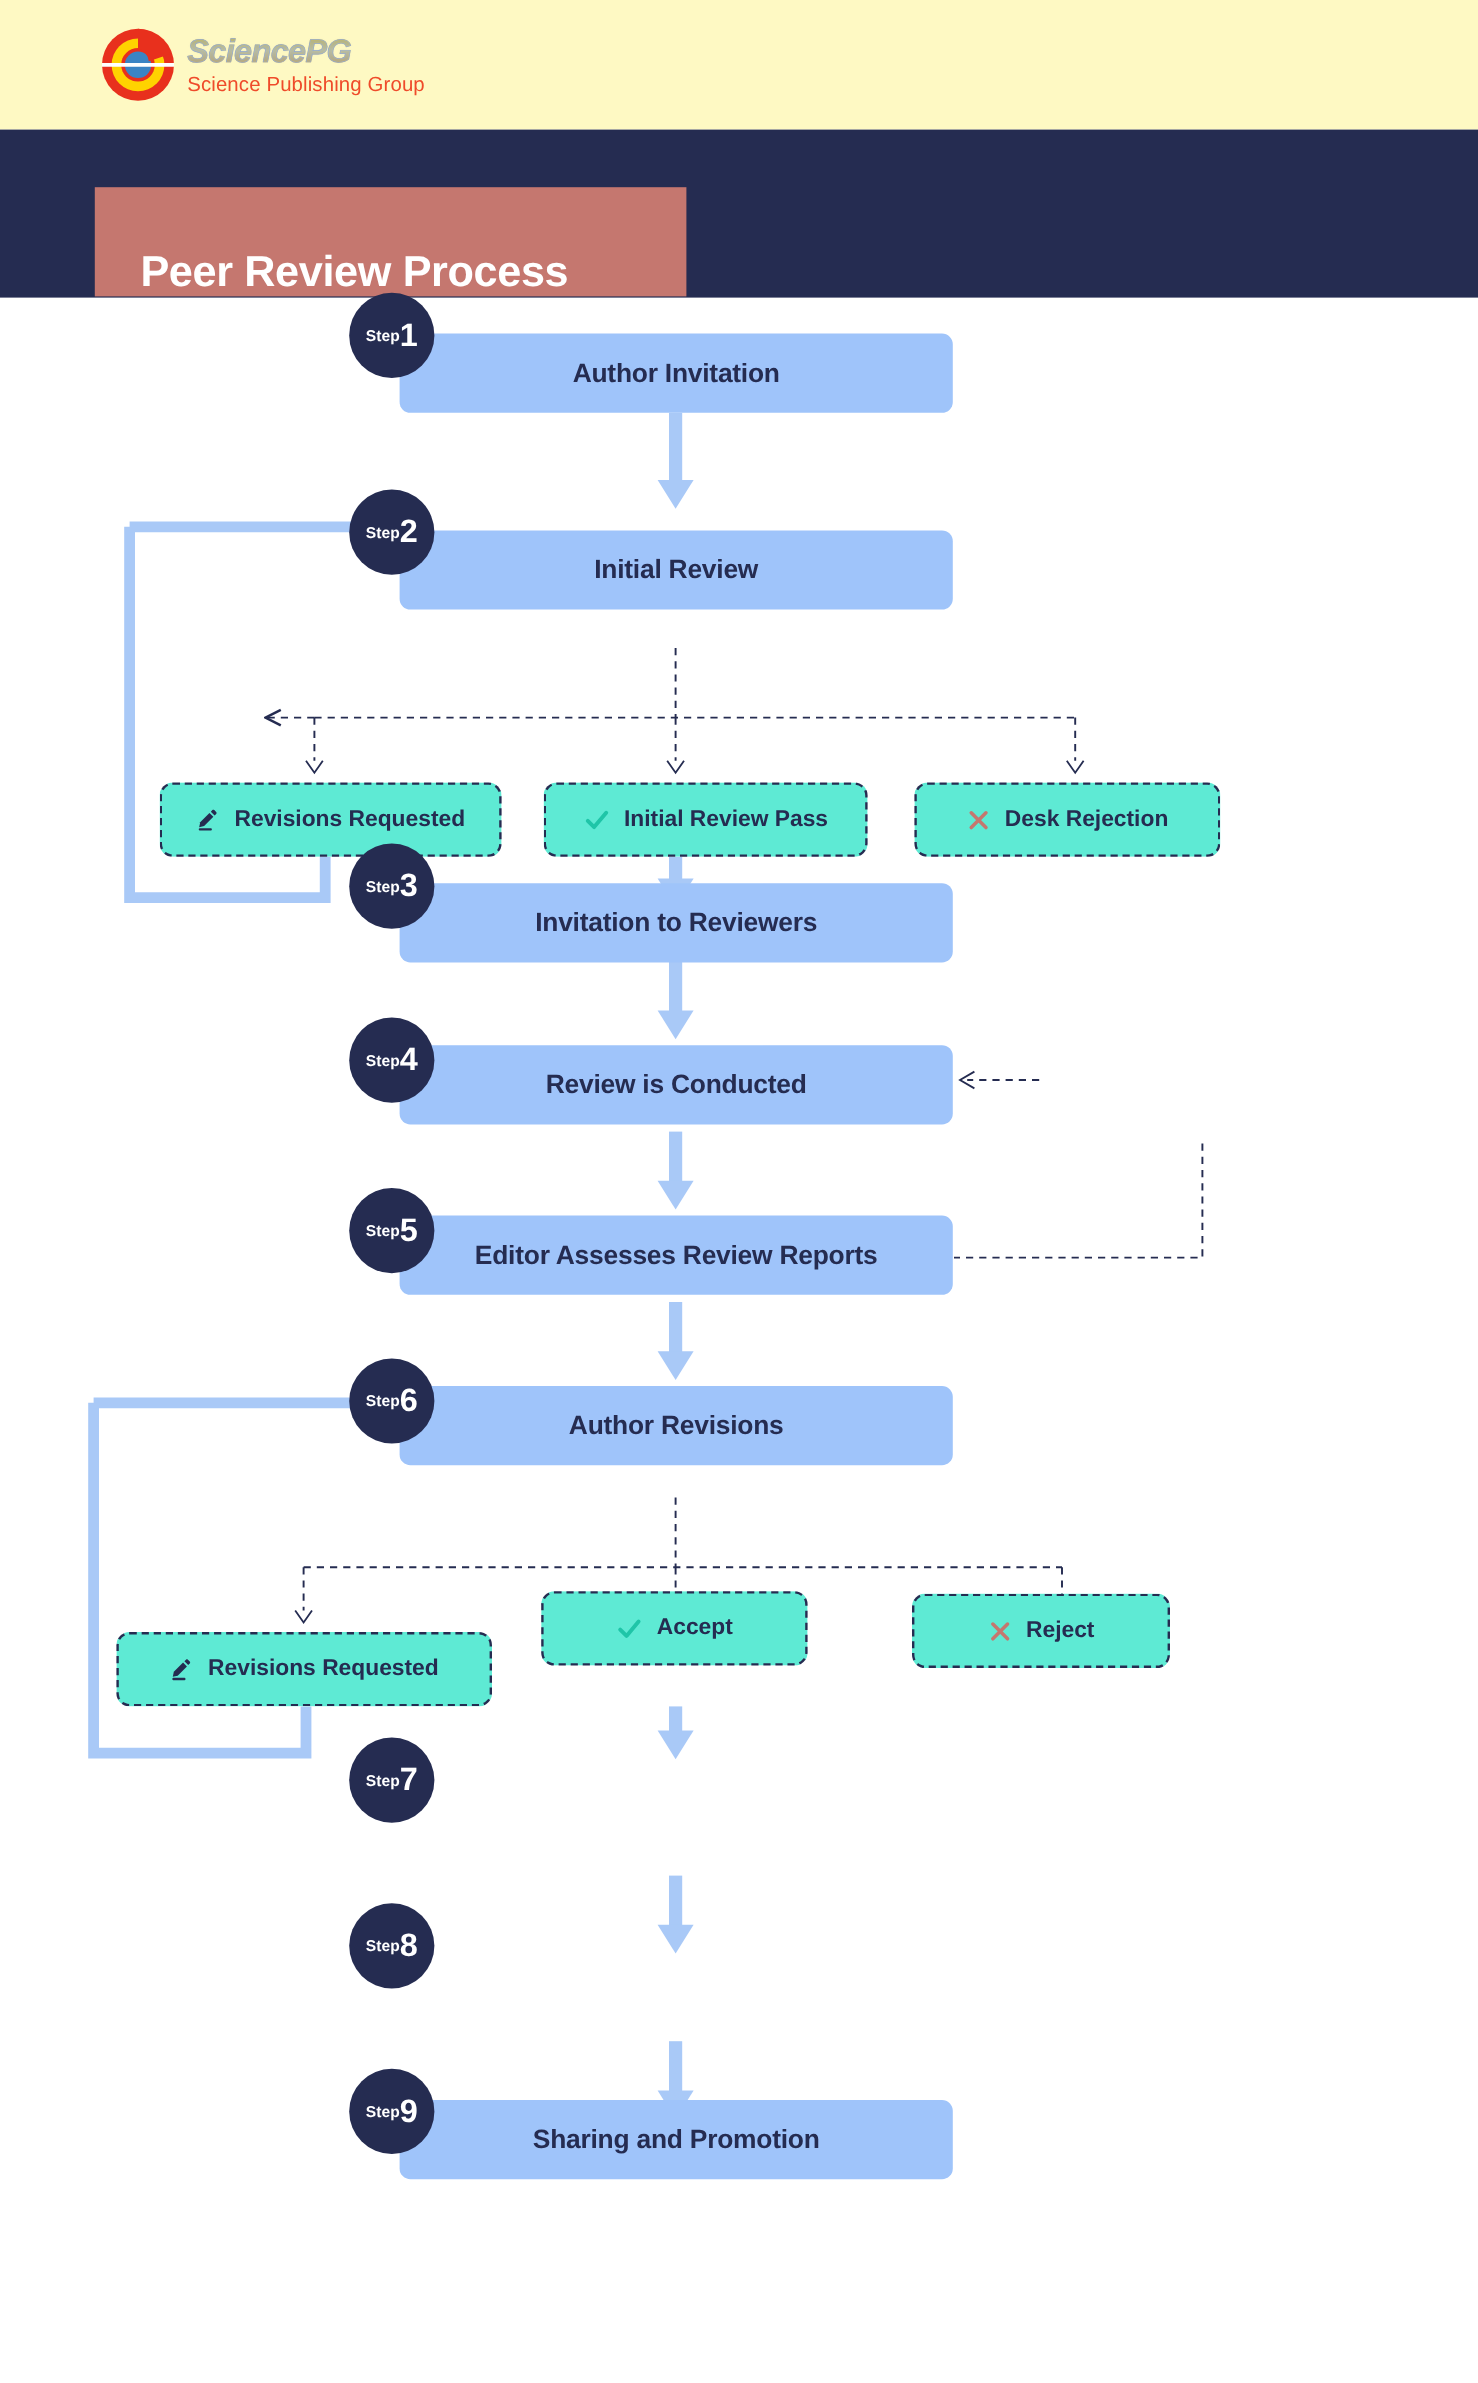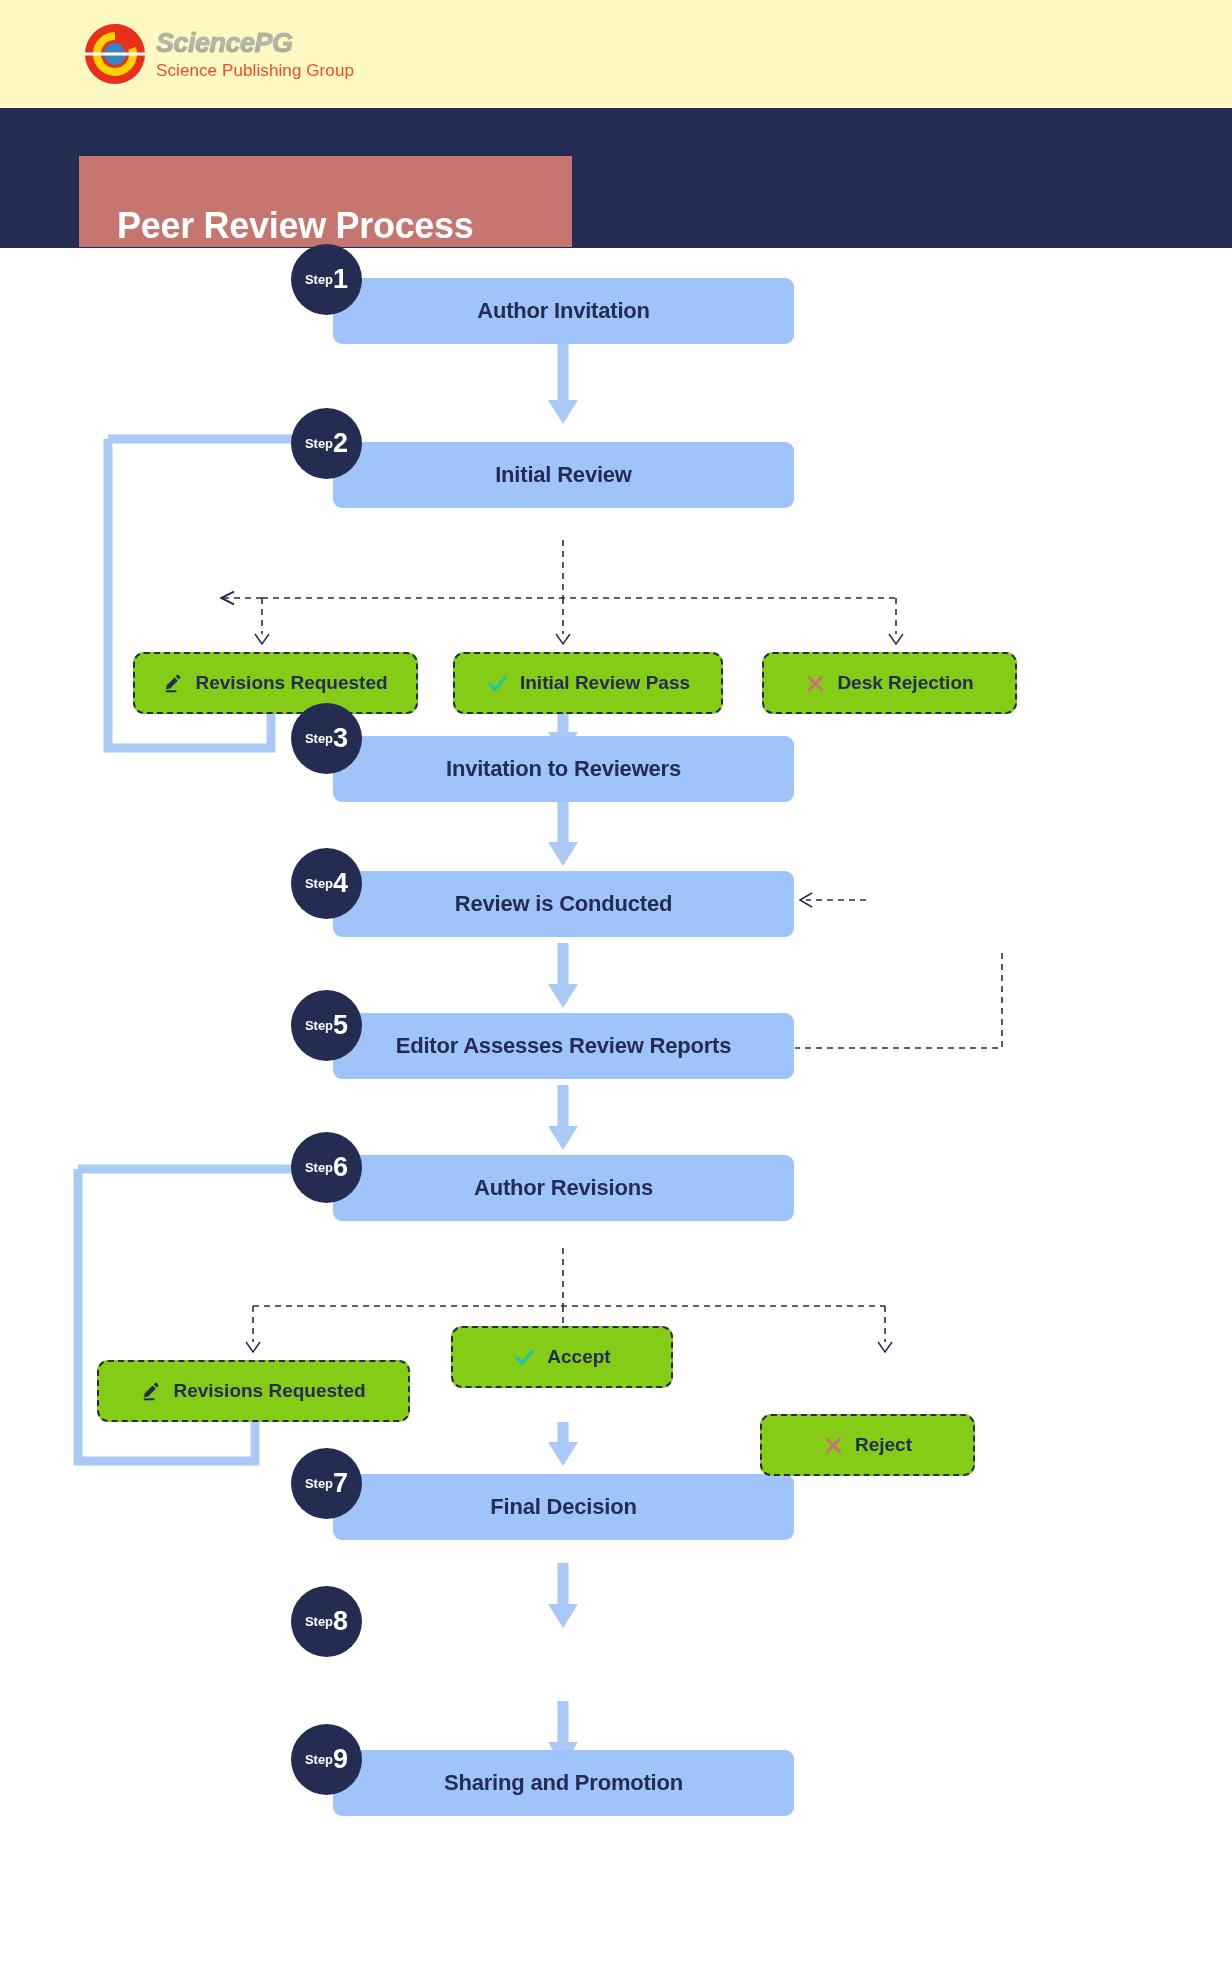--- a/index.html
+++ b/index.html
@@ -108,21 +108,21 @@
   
   .pill {
     position: absolute;
     border: 2.5px dashed #252c51;
     border-radius: 11px;
     display: flex;
     align-items: center;
     justify-content: center;
     gap: 11px;
     height: 62px;
-    background: #84cc16;
+    background: #5eead4;
     color: #252c51;
     font-size: 19px;
     font-weight: bold;
     z-index: 3;
   }
   .pill.note { font-size: 19px; }
   .pill-icon { display: inline-flex; align-items: center; flex: none; }
 
   .ic-pencil  { color: #252c51; }
   .ic-check   { color: #1fc5a8; }
@@ -353,36 +353,33 @@
 
   <div class="pill" style="top:1078px; left:451px; width:222px;">
     <span class="pill-icon ic-check">
       <svg width="23" height="23" viewBox="0 0 24 24" fill="none" stroke="currentColor" stroke-width="3.4" stroke-linecap="round" stroke-linejoin="round">
         <path d="M4 12.5 L9.5 18 L20 5.5"></path>
       </svg>
     </span>
     <span>Accept</span>
   </div>
 
-  <div class="pill" style="top:1166px; left:760px; width:215px;">
+  <div class="pill" style="top:1080px; left:760px; width:215px;">
     <span class="pill-icon ic-cross">
       <svg width="21" height="21" viewBox="0 0 24 24" fill="none" stroke="currentColor" stroke-width="3.4" stroke-linecap="round">
         <path d="M5 5 L19 19 M19 5 L5 19"></path>
       </svg>
     </span>
     <span>Reject</span>
   </div>
 
   <div class="step-badge" style="top:1200px">
     <span class="badge-word">Step</span>
     <span class="badge-num">7</span>
   </div>
-  <div class="step-box" style="top:1226px">
-    <span>Final Decision</span>
-  </div>
 
   <div class="step-badge" style="top:1338px">
     <span class="badge-word">Step</span>
     <span class="badge-num">8</span>
   </div>
 
   <div class="step-badge" style="top:1476px">
     <span class="badge-word">Step</span>
     <span class="badge-num">9</span>
   </div>

